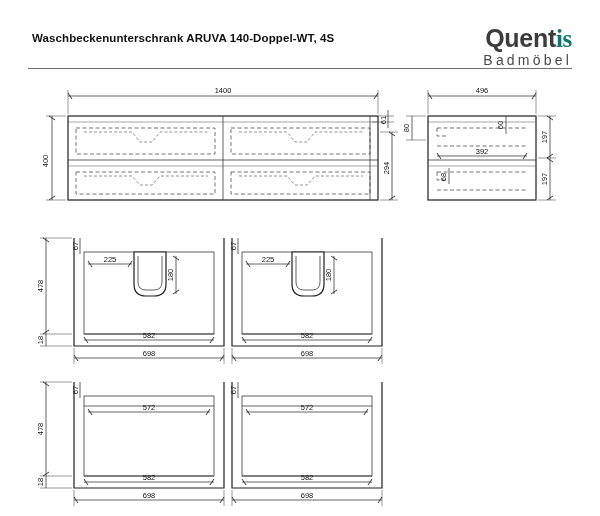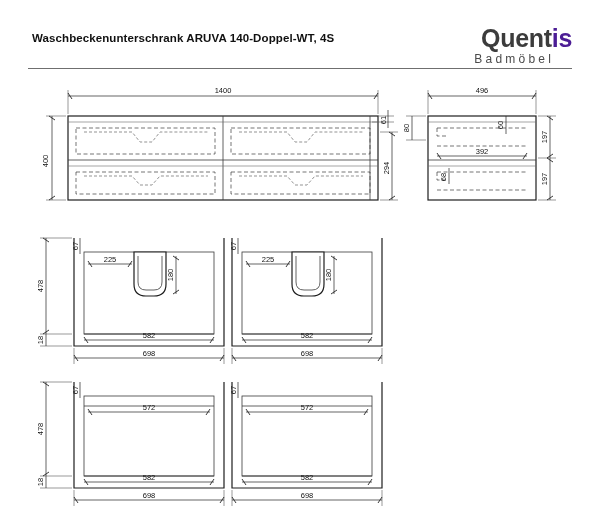--- a/index.html
+++ b/index.html
@@ -37,27 +37,27 @@
     top: 26px;
     text-align: right;
     line-height: 1;
   }
   .brand-main {
     font-size: 25px;
     font-weight: bold;
     color: #3c3c3c;
     letter-spacing: -0.3px;
   }
-  .brand-main .accent { color: #4c1d95; }
+  .brand-main .accent { color: #0f766e; font-family: Liberation Serif, serif; }
   .brand-sub {
-    font-size: 12px;
+    font-size: 14px;
     color: #4a4a4a;
     letter-spacing: 3.2px;
     margin-top: 2px;
-    margin-right: 18px;
+    margin-right: 0;
   }
   .rule {
     position: absolute;
     left: 28px;
     top: 68px;
     width: 544px;
     height: 1px;
     background: #6f6f6f;
   }
   

